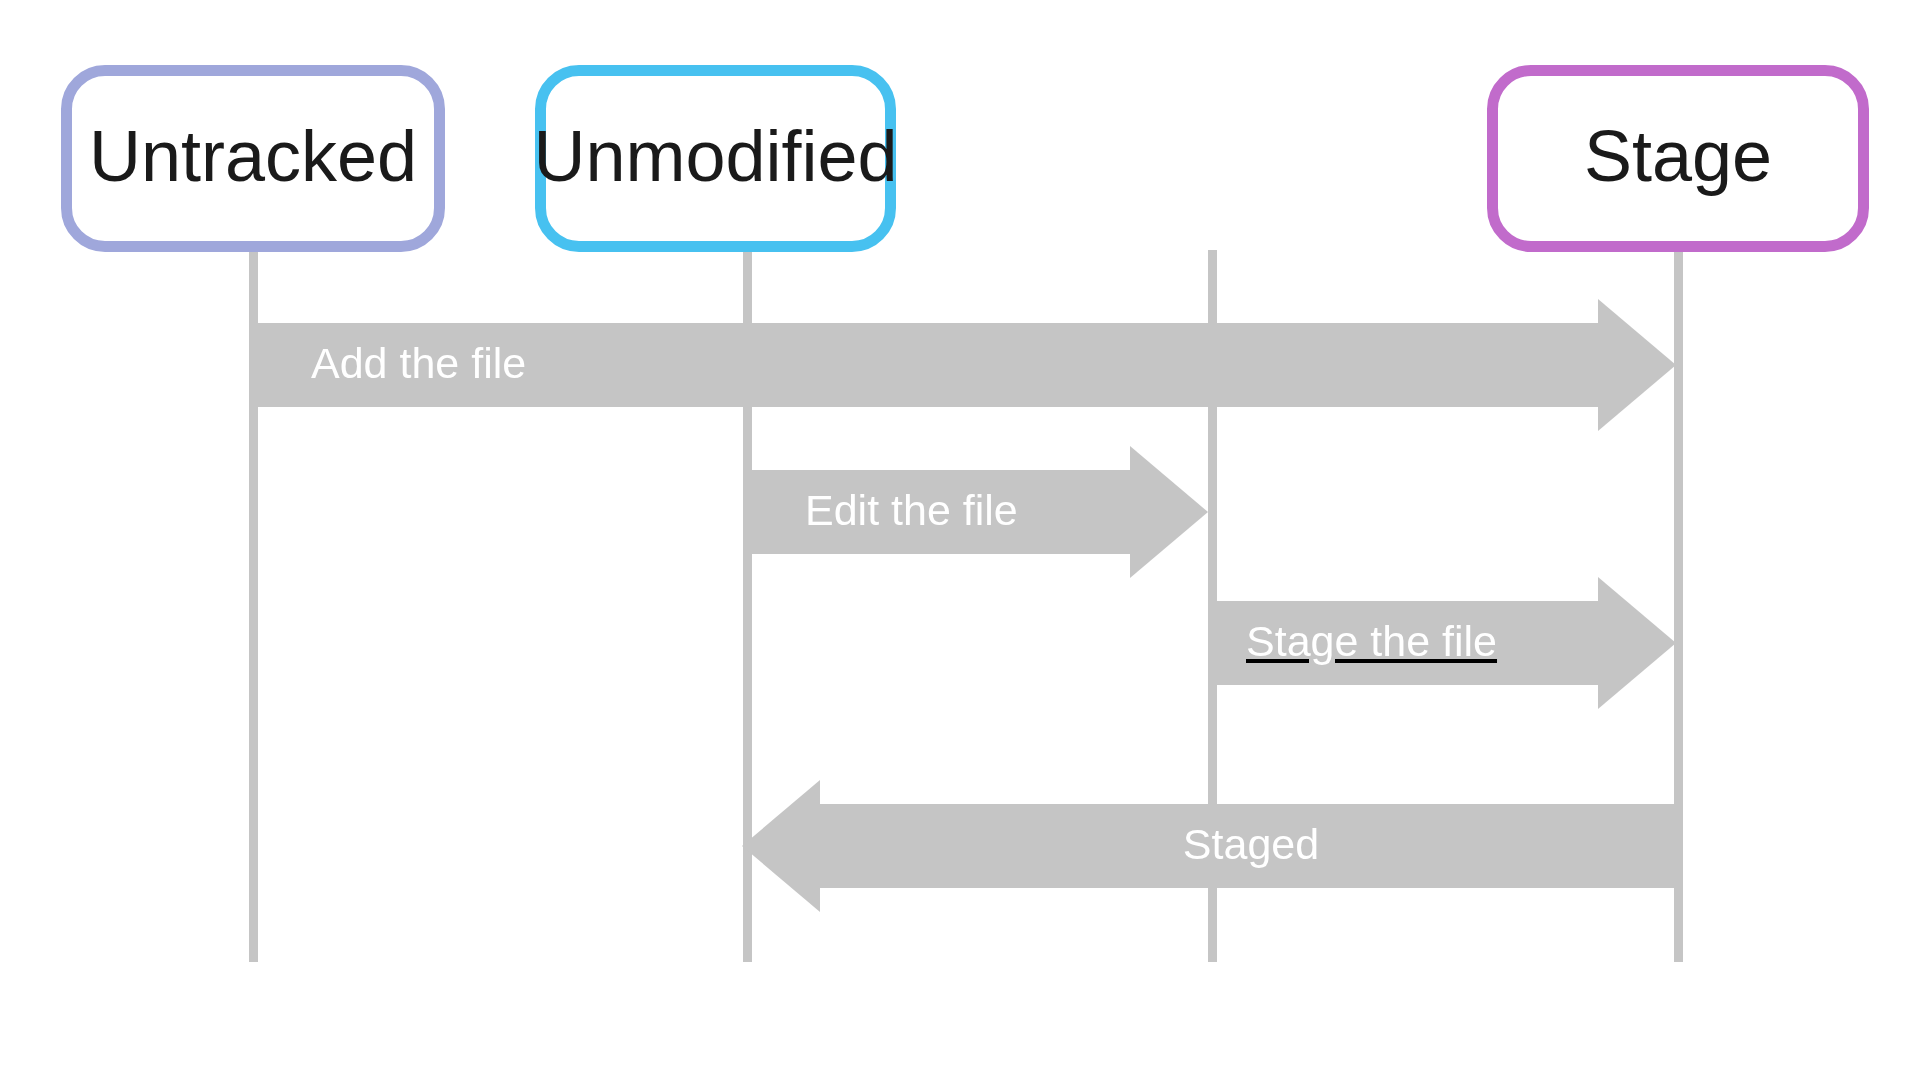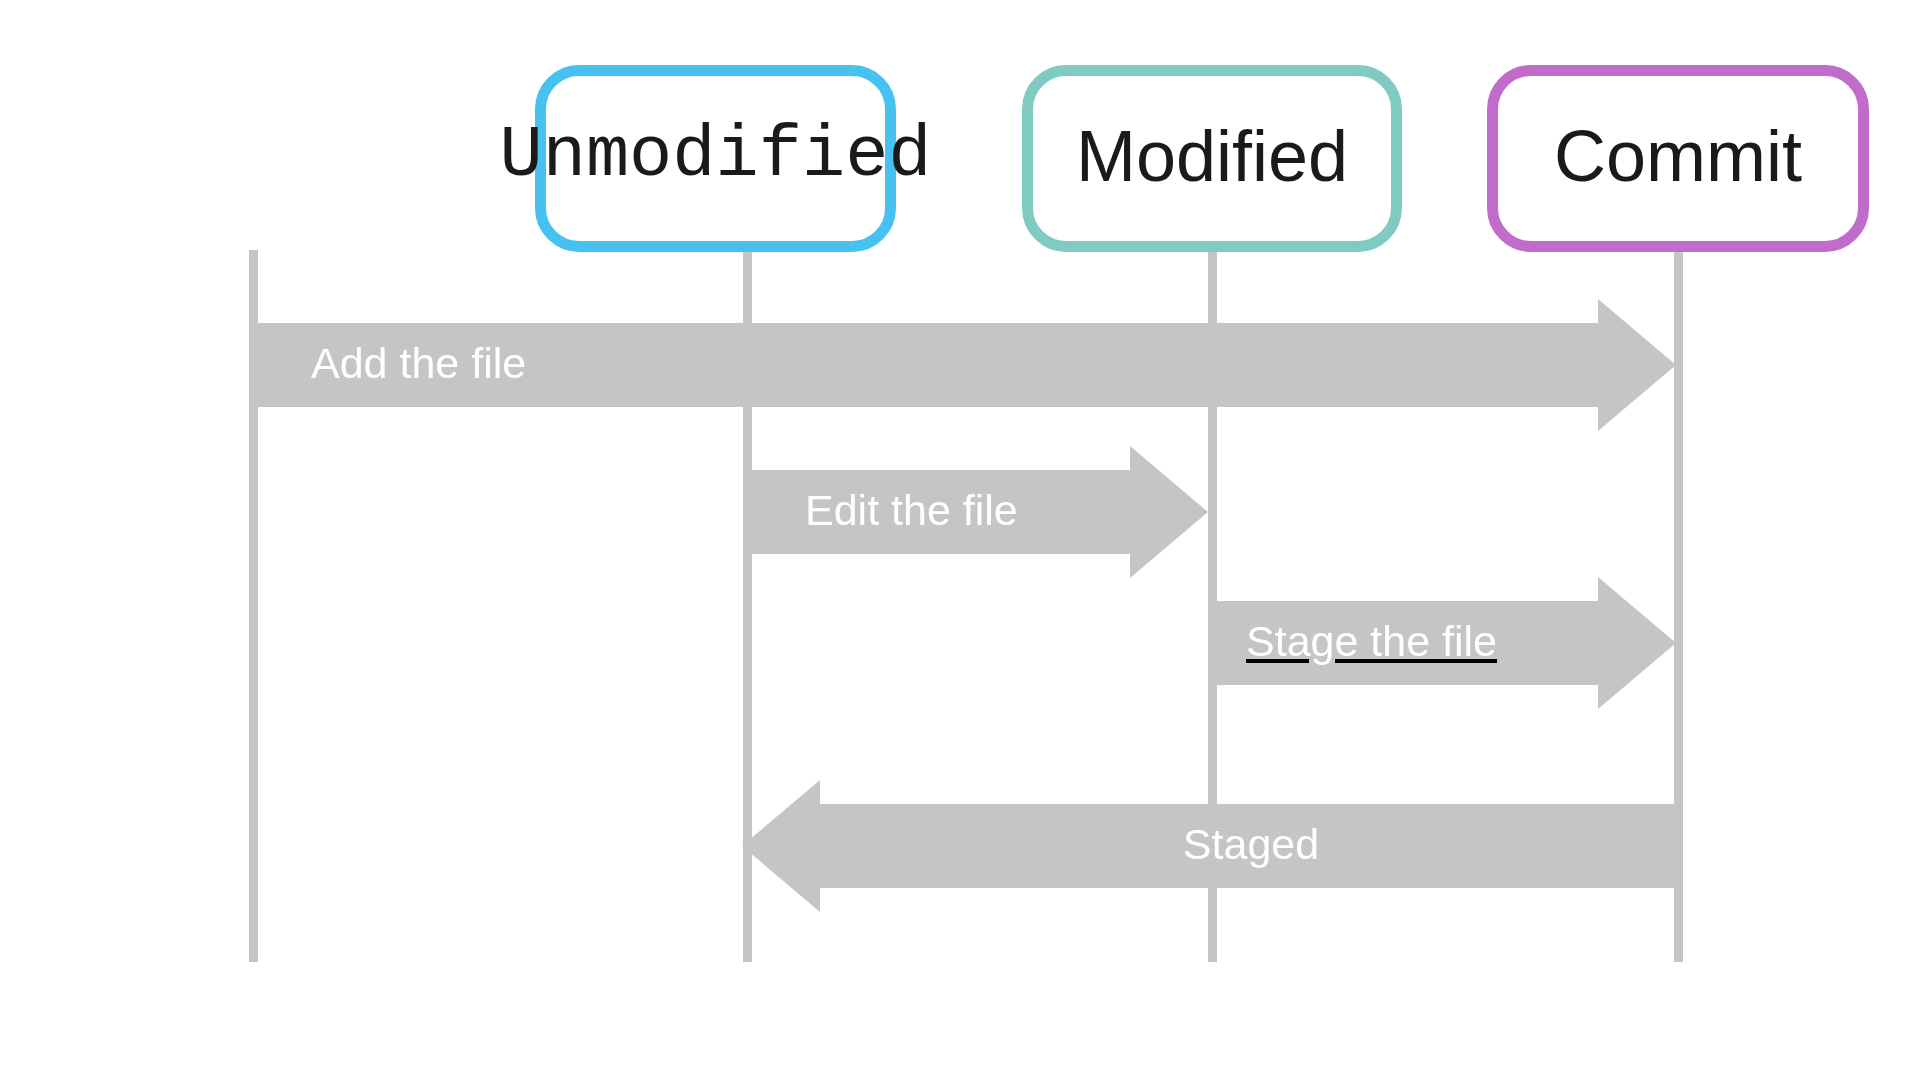--- a/index.html
+++ b/index.html
@@ -38,21 +38,21 @@
     box-sizing: border-box;
     background: #ffffff;
     border: 11px solid var(--border, #999999);
     border-radius: 44px;
     display: flex;
     align-items: center;
     justify-content: center;
     z-index: 3;
   }
   .sb1 { left: 61px;   width: 384px; }
-  .sb2 { left: 535px;  width: 361px; font-family: Liberation Mono, monospace; }
+  .sb2 { left: 535px;  width: 361px; }
   .sb3 { left: 1022px; width: 380px; }
   .sb4 { left: 1487px; width: 382px; }
   .slabel {
     font-size: 72px;
     line-height: 1;
     color: var(--state-text, #1a1a1a);
     letter-spacing: 0px;
     white-space: nowrap;
     padding-bottom: 6px;
   }
@@ -138,23 +138,23 @@
   </div>
 
 
   <div class="arrow arrow-commit">
     <div class="head pt-left"></div>
     <div class="body">
       <span class="alabel">Staged</span>
     </div>
   </div>
 
+  <div class="state sb1" style="--border: #9fa7db;">
+    <span class="slabel">Untracked</span>
+  </div>
   <div class="state sb2" style="--border: #47c1f0;">
     <span class="slabel">Unmodified</span>
   </div>
-  <div class="state sb3" style="--border: #7fcbc4;">
-    <span class="slabel">Modified</span>
-  </div>
   <div class="state sb4" style="--border: #c16bcb;">
-    <span class="slabel">Commit</span>
+    <span class="slabel">Stage</span>
   </div>
 
 </div>
 
 </body></html>

